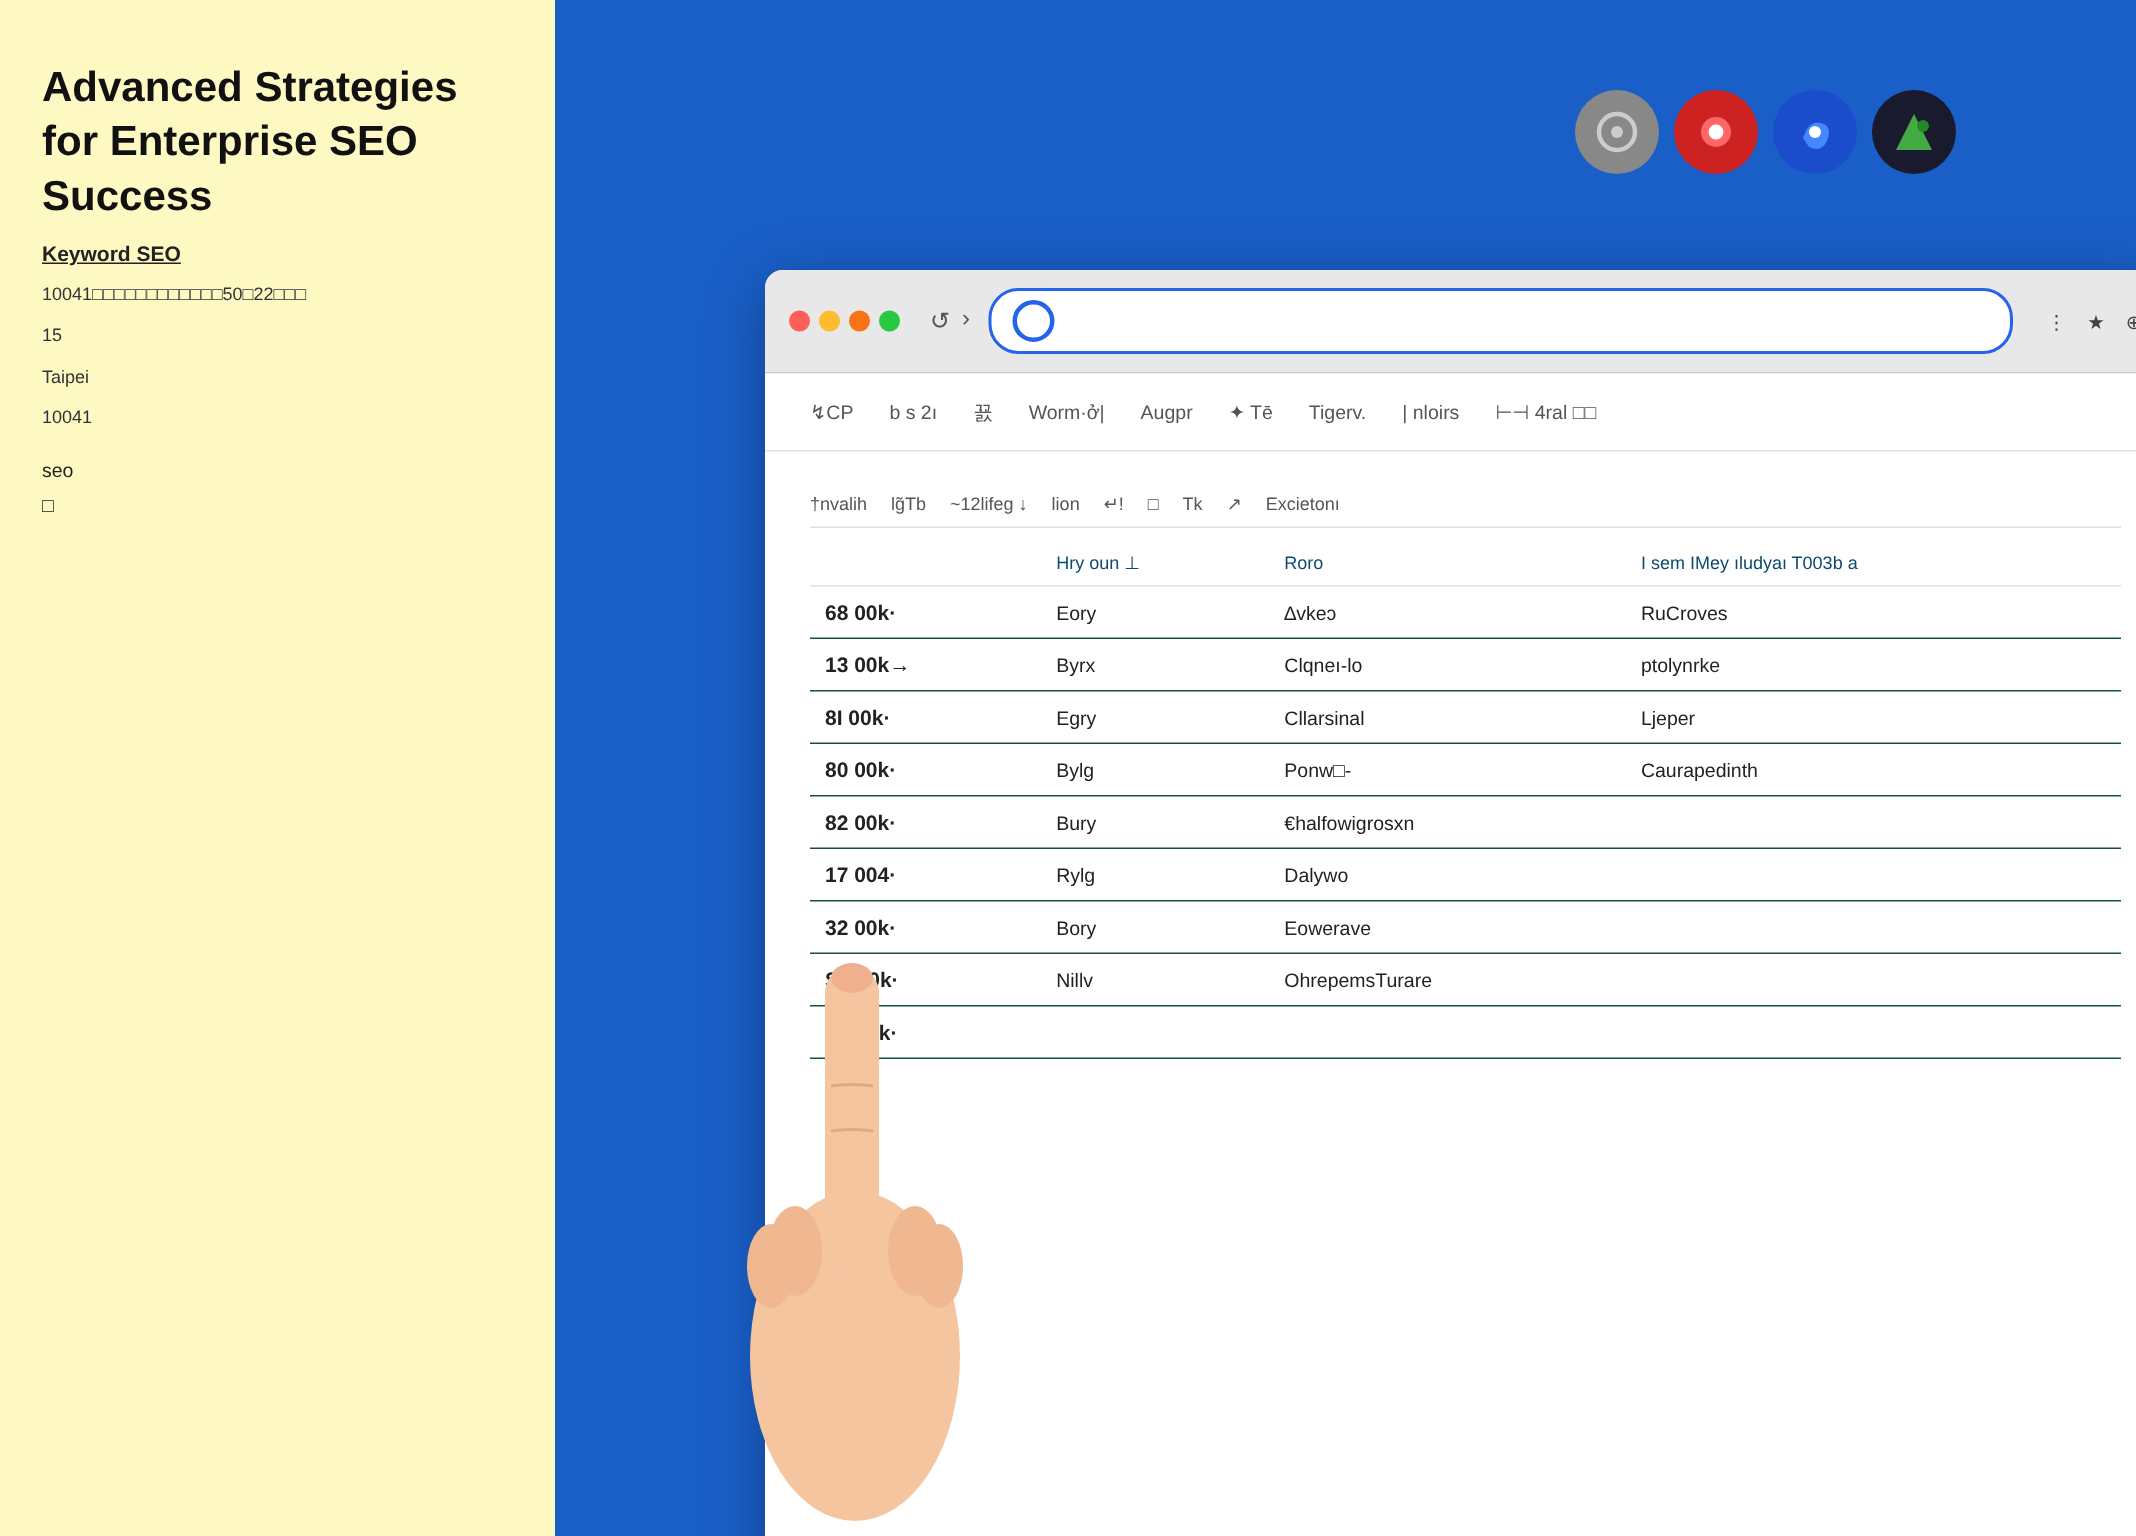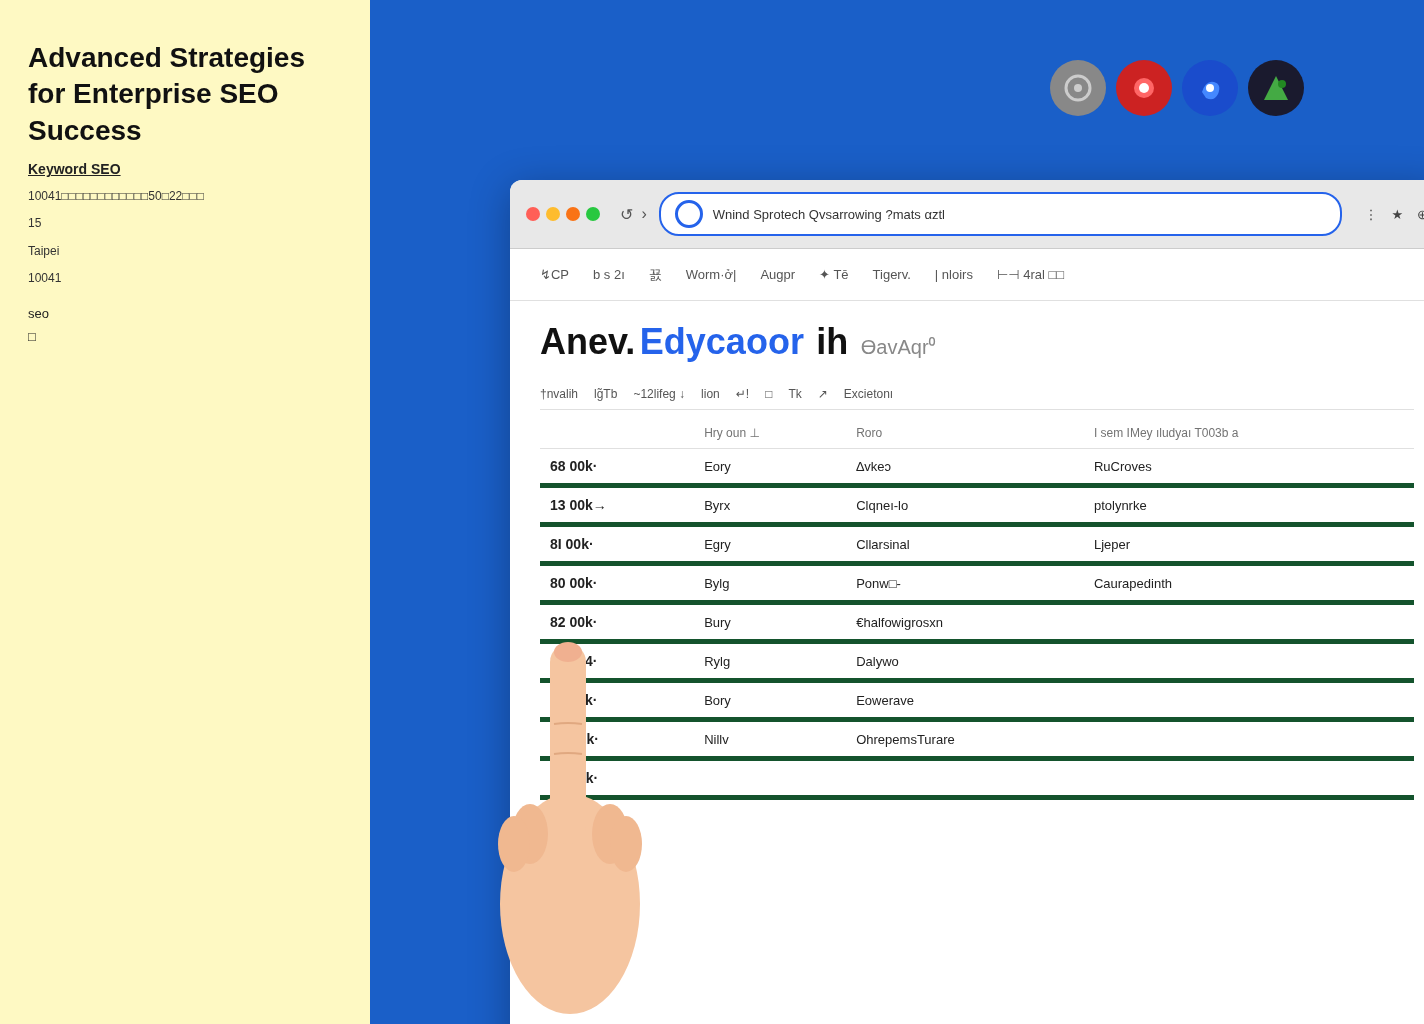--- a/index.html
+++ b/index.html
@@ -211,31 +211,31 @@
     
     .data-table {
       width: 100%;
       border-collapse: collapse;
     }
     .data-table thead tr {
       border-bottom: 1px solid #e0e0e0;
     }
     .data-table th {
       font-size: 12px;
-      color: #737373;
+      color: #0c4a6e;
       font-weight: 500;
       padding: 8px 10px;
       text-align: left;
       background: white;
     }
     .data-table td {
       font-size: 13px;
       color: #222;
       padding: 9px 10px;
-      border-bottom: 5px solid #14532d;
+      border-bottom: 1px solid #14532d;
       margin-top: 16px;
     }
     .data-table td.number {
       font-weight: 700;
       font-size: 14px;
     }
 
     
     .table-controls {
       display: flex;
@@ -314,21 +314,20 @@
         <div class="traffic-light tl-yellow"></div>
         <div class="traffic-light tl-orange"></div>
         <div class="traffic-light tl-green"></div>
       </div>
       <div class="nav-buttons">
         <span class="nav-btn">↺</span>
         <span class="nav-btn">›</span>
       </div>
       <div class="address-bar">
         <div class="address-circle"></div>
-        <span class="address-text">Wnind Sprotech Qvsarrowing ?mats αztl</span>
       </div>
       <div class="toolbar-icons">
         <span>⋮</span>
         <span>★</span>
         <span>⊕</span>
       </div>
     </div>
 
     <div class="page-content">
 
@@ -357,26 +356,20 @@
         <div class="toolbar-item">
           <span>| nloirs</span>
         </div>
         <div class="toolbar-item">
           <span>⊢⊣ 4ral □□</span>
         </div>
       </div>
 
       <div class="main-content">
 
-        <div class="page-title-area">
-          <span style="font-size:36px; font-weight:700; color:#111;">Anev.</span>
-          <span style="font-size:36px; font-weight:700; color:#2563eb;">Edycaoor</span>
-          <span style="font-size:36px; font-weight:700; color:#111; margin:0 8px;">ih</span>
-          <span style="font-size:20px; color:#888;">ƟavAqr⁰</span>
-        </div>
 
         <div class="table-controls">
           <span class="ctrl-item">†nvalih</span>
           <span class="ctrl-item">lg̃Tb</span>
           <span class="ctrl-item">~12lifeg ↓</span>
           <span class="ctrl-item">lion</span>
           <span class="ctrl-item">↵!</span>
           <span class="ctrl-item">□</span>
           <span class="ctrl-item">Tk</span>
           <span class="ctrl-item">↗</span>

